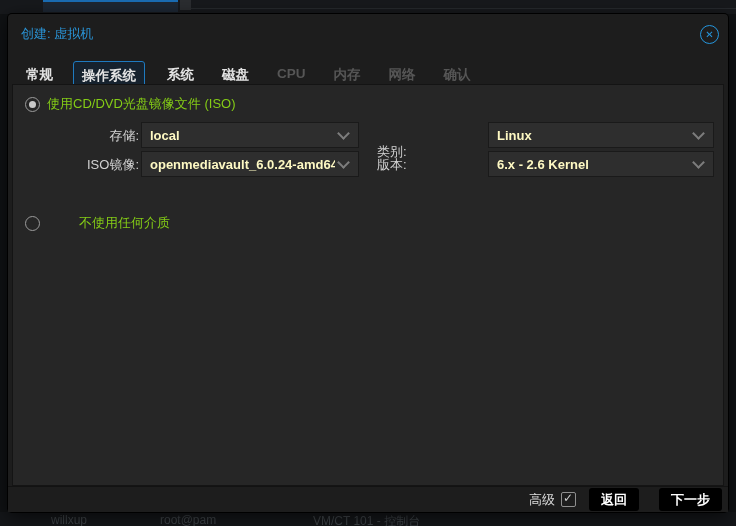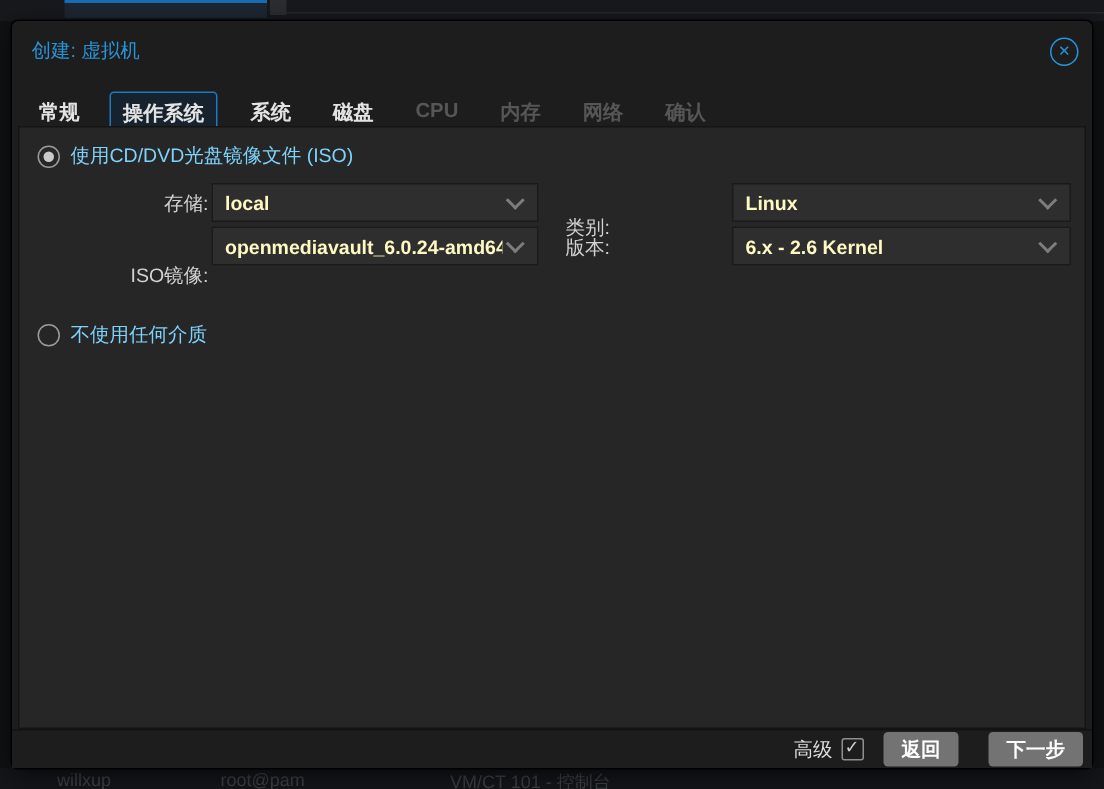--- a/index.html
+++ b/index.html
@@ -8,21 +8,21 @@
     background:#101214;
     font-family:"Liberation Sans","DejaVu Sans",sans-serif;
     -webkit-font-smoothing:antialiased;
   }
   
   .bg-top{position:absolute;left:0;top:0;width:736px;height:14px;background:#17191c;}
   .bg-top-tab{position:absolute;left:43px;top:0;width:135px;height:10px;background:#1d2733;border-top:2px solid #1a6db4;}
   .bg-top-sep{position:absolute;left:180px;top:0;width:11px;height:10px;background:#2b2d30;}
   .bg-top-line{position:absolute;left:191px;top:8px;right:0;height:1px;background:#26292d;}
   .bg-bottom{position:absolute;left:0;top:512px;width:736px;height:14px;background:#141619;}
-  .bg-token{position:absolute;top:1px;font-size:12px;color:#3d4246;white-space:nowrap;}
+  .bg-token{position:absolute;top:1px;font-size:12px;color:#3d4246;white-space:nowrap;margin-left:13px;}
   .bg-token.t1{left:38px}.bg-token.t2{left:147px}.bg-token.t3{left:300px}
 
   
   .dialog{
     position:absolute;left:8px;top:14px;width:720px;height:498px;
     background:#1d1d1d;border-radius:4px;
     box-shadow:0 0 0 1px #000,0 4px 18px rgba(0,0,0,.65);
   }
   .titlebar{position:absolute;left:0;top:0;right:0;height:40px;}
   .dialog-title{position:absolute;left:13px;top:11px;font-size:13px;color:#2a93d5;}
@@ -39,40 +39,40 @@
 
   
   .body-panel{
     position:absolute;left:4px;right:4px;top:70px;bottom:26px;
     background:#262626;border:1px solid #141414;
   }
   .row-label{position:absolute;font-size:13px;color:#d2d2d2;white-space:nowrap;}
   .radio-row{position:absolute;display:flex;align-items:center;cursor:pointer;}
   .radio{width:13px;height:13px;border:1px solid #9b9b9b;border-radius:50%;position:relative;flex:0 0 auto;}
   .radio.checked::after{content:"";position:absolute;left:3px;top:3px;width:7px;height:7px;border-radius:50%;background:#c9c9c9;}
-  .radio-label{margin-left:7px;font-size:13px;color:#7dd3fc;white-space:nowrap;}
+  .radio-label{margin-left:7px;font-size:13px;color:#84cc16;white-space:nowrap;}
 
   .field-label{position:absolute;width:126px;text-align:right;font-size:13px;color:#d2d2d2;white-space:nowrap;}
   .combo{
     position:absolute;height:26px;background:#2e2e2e;border:1px solid #1a1a1a;
     display:flex;align-items:center;cursor:pointer;box-sizing:border-box;
   }
   .combo-value{flex:1;padding:0 8px;font-size:13px;font-weight:600;color:#fef9c3;white-space:nowrap;overflow:hidden;}
   .chev{width:7px;height:7px;border-right:2px solid #7d7d7d;border-bottom:2px solid #7d7d7d;transform:rotate(45deg);margin:-3px 10px 0 4px;flex:0 0 auto;}
 
   
   .footer{
     position:absolute;left:0;right:0;bottom:0;height:26px;border-top:1px solid #121212;
     display:flex;align-items:center;justify-content:flex-end;padding-right:6px;box-sizing:border-box;background:#1d1d1d;
   }
   .adv-label{font-size:13px;color:#dcdcdc;margin-right:6px;}
   .checkbox{width:13px;height:13px;border:1px solid #8f8f8f;border-radius:2px;position:relative;margin-right:13px;cursor:pointer;}
   .checkbox.checked::after{content:"✓";position:absolute;left:1px;top:-2px;font-size:12px;color:#cfcfcf;}
   .btn{
-    height:23px;background:#737373;border:none;border-radius:3px;color:#fff;
+    height:23px;background:#000000;border:none;border-radius:3px;color:#fff;
     font-size:13px;font-weight:bold;font-family:inherit;cursor:pointer;padding:0 12px;text-align:right;
   }
   .btn.back{margin-right:20px;min-width:46px;}
   .btn.next{min-width:60px;}
 </style>
 </head>
 <body>
 
 <div class="bg-top">
   <div class="bg-top-tab"></div>
@@ -109,28 +109,28 @@
       <span class="radio checked"></span>
       <span class="radio-label">使用CD/DVD光盘镜像文件 (ISO)</span>
     </div>
 
     <div class="field-label" style="left:0;top:42px;">存储:</div>
     <div class="combo" style="left:128px;top:37px;width:218px;">
       <span class="combo-value">local</span>
       <i class="chev"></i>
     </div>
 
-    <div class="field-label" style="left:0;top:71px;margin-top:19px;">ISO镜像:</div>
+    <div class="field-label" style="left:0;top:71px;">ISO镜像:</div>
     <div class="combo" style="left:128px;top:66px;width:218px;">
       <span class="combo-value">openmediavault_6.0.24-amd64.i</span>
       <i class="chev"></i>
     </div>
 
 
-    <div class="radio-row" style="left:12px;top:129px;">
+    <div class="radio-row" style="left:12px;top:129px;gap:32px;">
       <span class="radio"></span>
       <span class="radio-label">不使用任何介质</span>
     </div>
 
 
     <div class="row-label" style="left:364px;top:42px;margin-top:16px;">类别:</div>
     <div class="combo" style="left:475px;top:37px;width:226px;">
       <span class="combo-value">Linux</span>
       <i class="chev"></i>
     </div>

